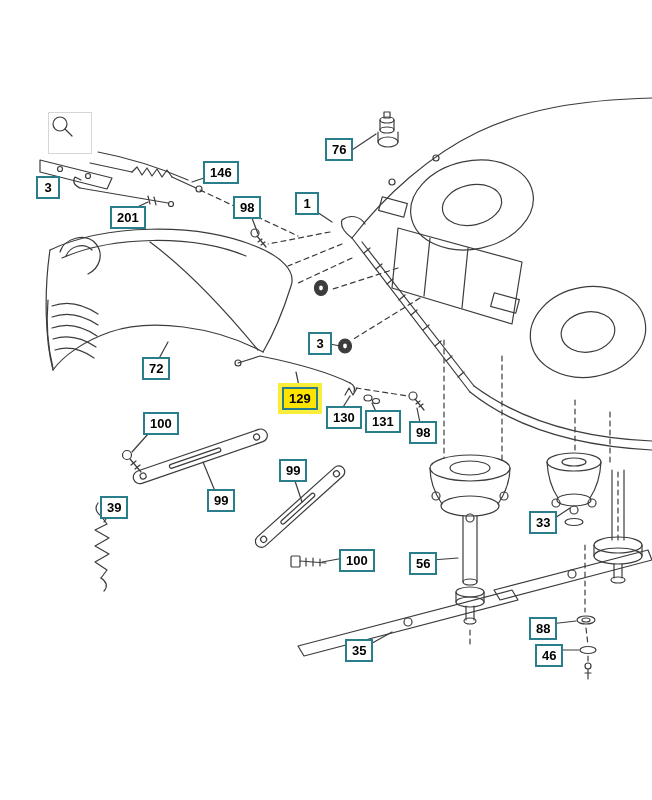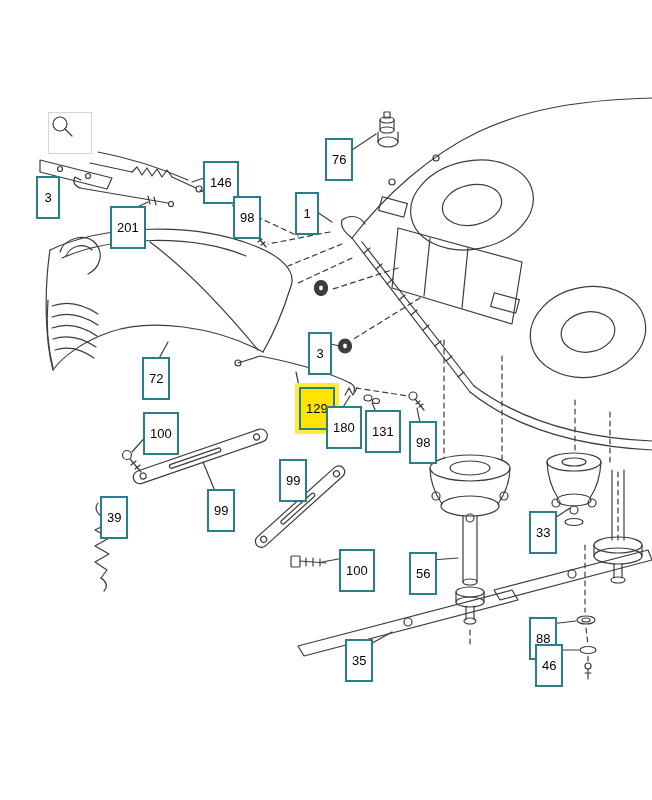--- a/index.html
+++ b/index.html
@@ -10,21 +10,21 @@
   svg{position:absolute;left:0;top:0;}
   svg path, svg rect, svg ellipse, svg circle, svg line, svg polyline{
     fill:none;stroke:#3c3c3c;stroke-width:1.2;stroke-linecap:round;stroke-linejoin:round;
   }
   svg .dash{stroke:#6a6a6a;stroke-width:1;stroke-dasharray:5 4;}
   svg .leader{stroke:#2b2b2b;stroke-width:1;}
   svg .dark{fill:#3c3c3c;}
   svg .white{fill:#ffffff;}
   .part-label{
     position:absolute;background:#fff;border:2px solid #2a7e8c;color:#000;
-    font-size:13px;font-weight:normal;line-height:15px;padding:12px 5px;min-width:10px;
+    font-size:13px;font-weight:bold;line-height:15px;padding:2px 5px;min-width:10px;
     text-align:center;cursor:pointer;z-index:5;
   }
   .part-label.hl{
     background:#ffe400;border-color:#2a7e8c;box-shadow:0 0 0 4px #fced3a;
   }
   .zoom-btn{
     position:absolute;left:48px;top:112px;width:42px;height:40px;background:#fff;
     border:1px solid #d6d6d6;display:flex;align-items:center;justify-content:center;
     cursor:pointer;z-index:4;
   }
@@ -287,22 +287,22 @@
   </div>
 
   <div class="part-label" style="left:36px;top:176px">3</div>
   <div class="part-label" style="left:203px;top:161px">146</div>
   <div class="part-label" style="left:110px;top:206px">201</div>
   <div class="part-label" style="left:233px;top:196px">98</div>
   <div class="part-label" style="left:295px;top:192px">1</div>
   <div class="part-label" style="left:325px;top:138px">76</div>
   <div class="part-label" style="left:308px;top:332px">3</div>
   <div class="part-label" style="left:142px;top:357px">72</div>
-  <div class="part-label hl" style="left:299px;top:387px">129</div>
-  <div class="part-label" style="left:326px;top:406px">180</div>
+  <div class="part-label hl" style="left:282px;top:387px">129</div>
+  <div class="part-label" style="left:326px;top:406px">130</div>
   <div class="part-label" style="left:365px;top:410px">131</div>
   <div class="part-label" style="left:409px;top:421px">98</div>
   <div class="part-label" style="left:143px;top:412px">100</div>
   <div class="part-label" style="left:207px;top:489px">99</div>
   <div class="part-label" style="left:100px;top:496px">39</div>
   <div class="part-label" style="left:279px;top:459px">99</div>
   <div class="part-label" style="left:339px;top:549px">100</div>
   <div class="part-label" style="left:409px;top:552px">56</div>
   <div class="part-label" style="left:529px;top:511px">33</div>
   <div class="part-label" style="left:345px;top:639px">35</div>

